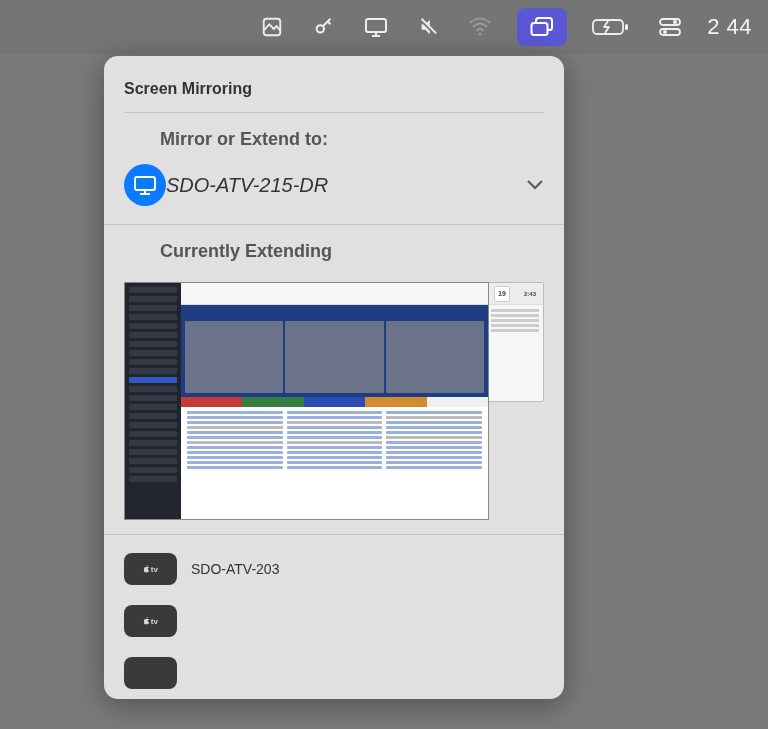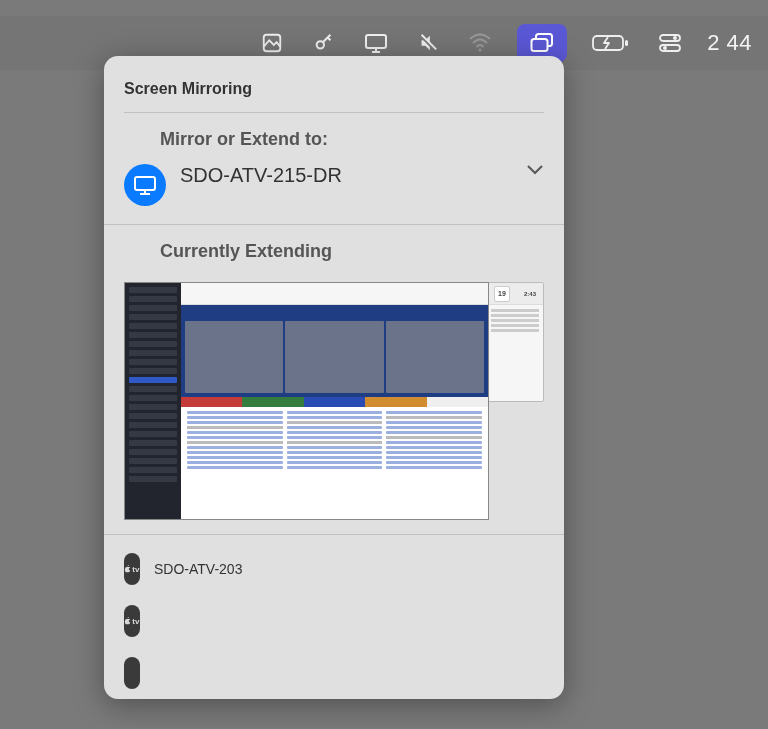--- a/index.html
+++ b/index.html
@@ -6,21 +6,21 @@
     html, body { width: 768px; height: 729px; overflow: hidden; }
     body {
       font-family: -apple-system, BlinkMacSystemFont, "Helvetica Neue", sans-serif;
       background: #7a7a7a;
       position: relative;
     }
 
     
     .menubar {
       position: absolute;
-      top: 16px; left: 0; right: 0;
+      top: 0; left: 0; right: 0;
       height: 54px;
       background: rgba(80,80,80,0.1);
       display: flex;
       align-items: center;
       justify-content: flex-end;
       padding-right: 16px;
       gap: 22px;
     }
     .menubar .mb-item {
       width: 30px; height: 30px;
@@ -67,23 +67,23 @@
     .section-label {
       font-size: 18px;
       font-weight: 600;
       color: #555;
       padding: 16px 20px 10px 20px;
       margin-left: 36px;
     }
 
     .device-row {
       display: flex;
-      align-items: flex-start;
+      align-items: center;
       padding: 4px 20px 18px 20px;
-      gap: 14px;
+      font-style: italic;
     }
     .device-icon-active {
       width: 42px; height: 42px;
       border-radius: 50%;
       background: #0a7bff;
       display: flex; align-items: center; justify-content: center;
       flex-shrink: 0;
     }
     .device-name {
       font-size: 20px;
@@ -168,21 +168,21 @@
     }
     .btn.danger { color: #e25b3a; }
 
     .full-divider { height: 1px; background: #c2c1c2; }
 
     .device-list-item {
       display: flex; align-items: center; gap: 14px;
       padding: 10px 20px;
     }
     .atv-icon {
-      width: 16px; height: 32px; border-radius: 8px;
+      width: 53px; height: 32px; border-radius: 8px;
       background: #3a3a3a;
       display: flex; align-items: center; justify-content: center;
       flex-shrink: 0;
     }
     .atv-icon-label {
       color: #d8d8d8; font-size: 8px; font-weight: 600; letter-spacing: 0.3px; display:flex; align-items:center; gap:1px;
     }
     .device-list-name {
       font-size: 14px; color: #333;
     }

